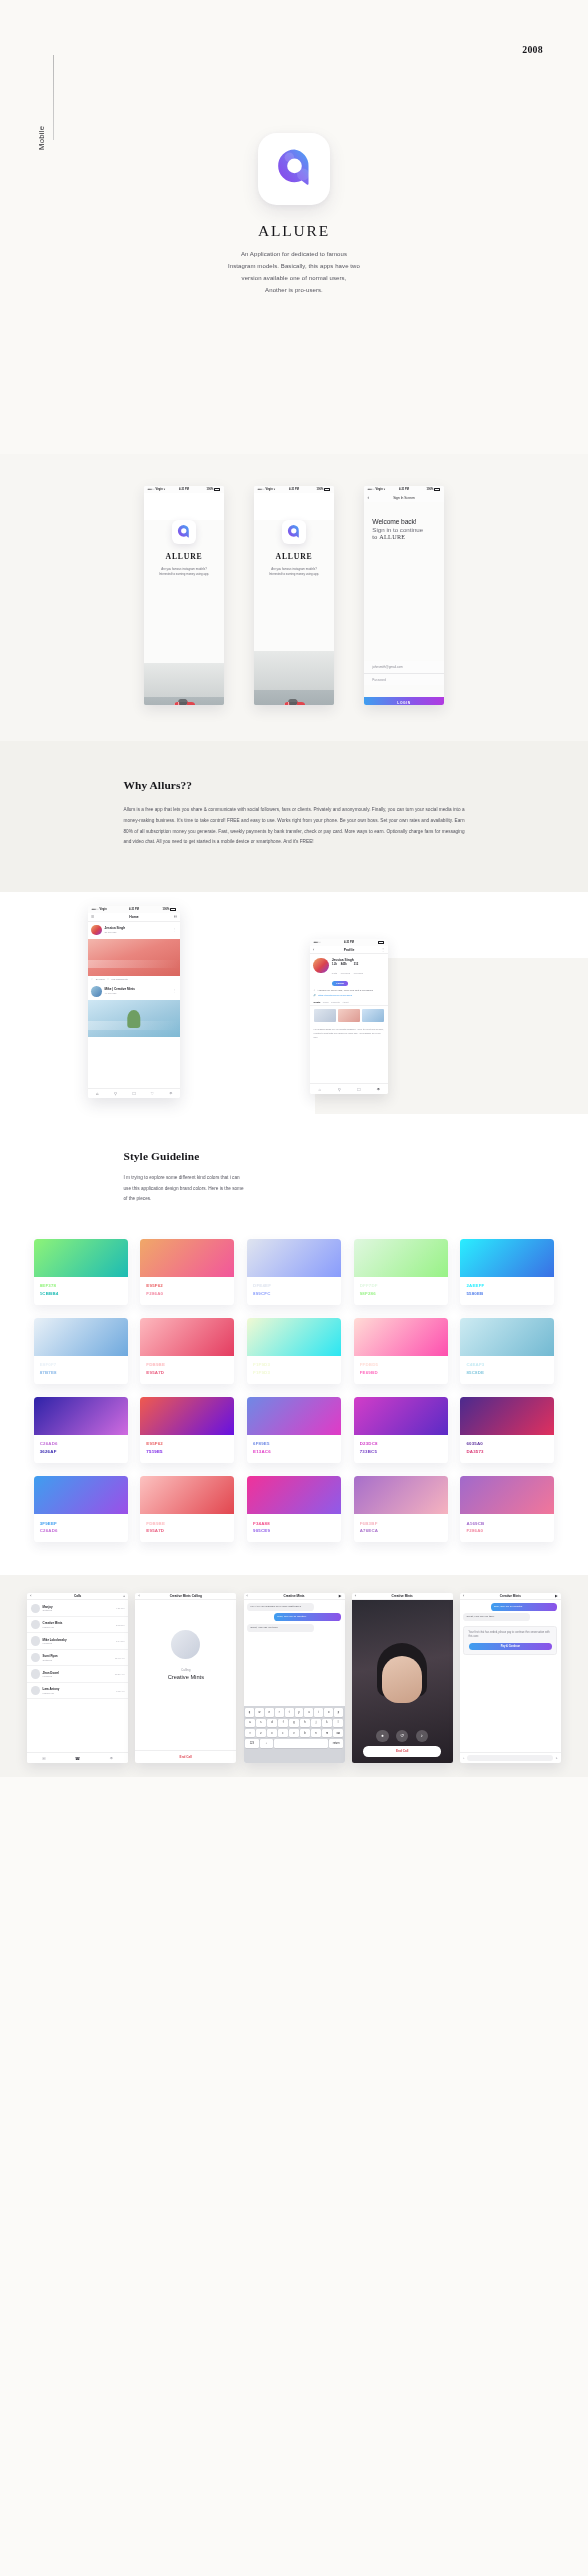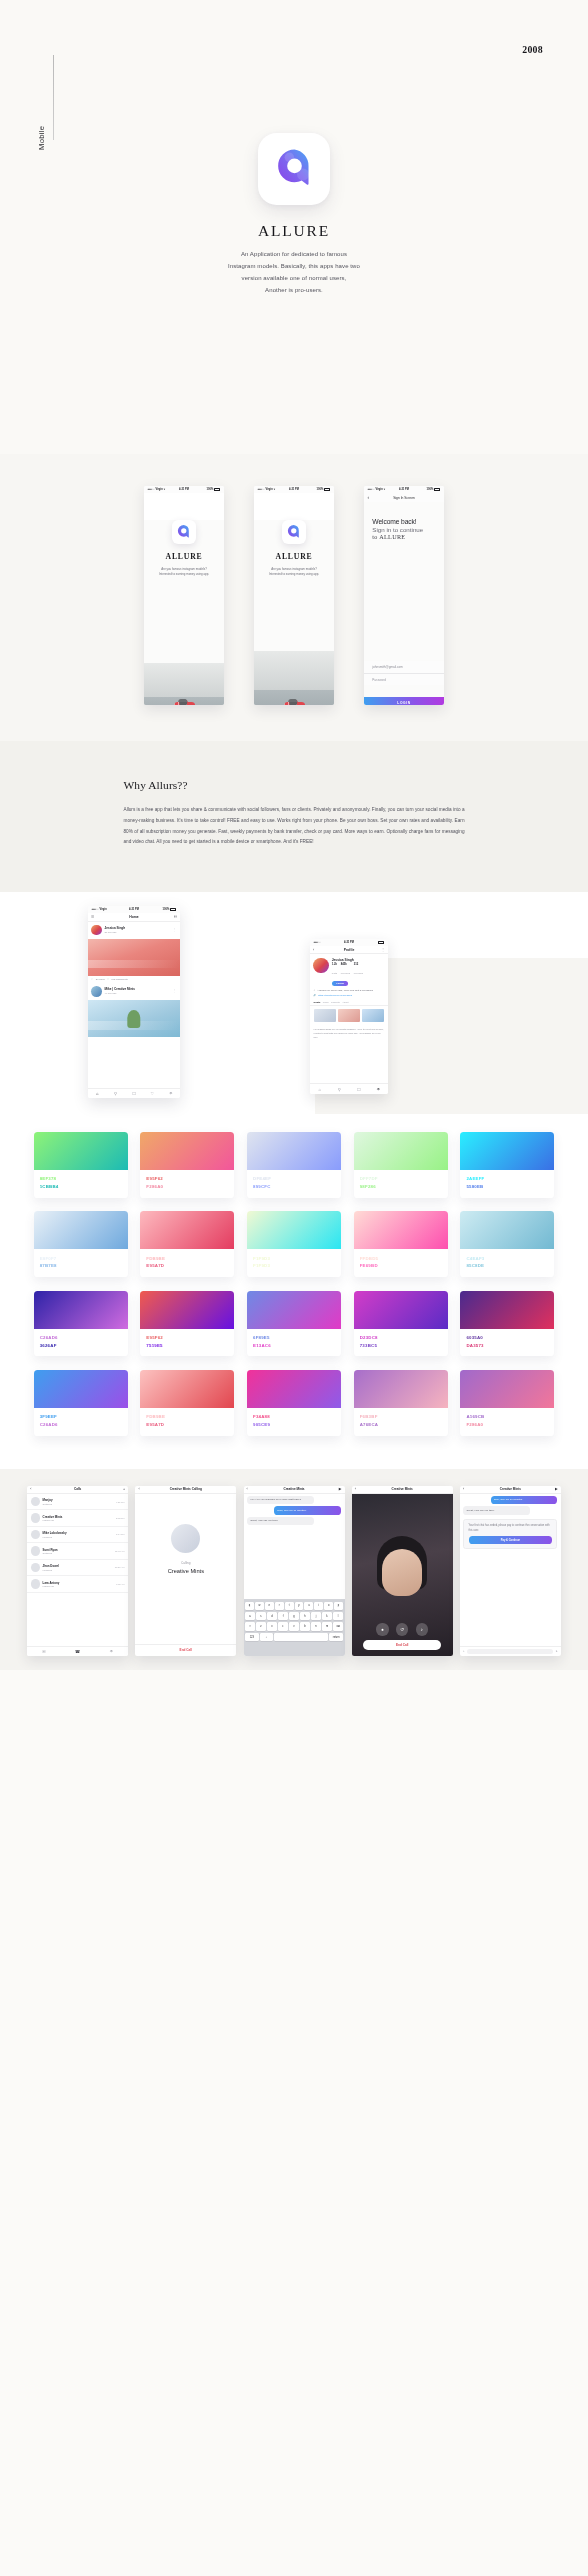--- a/index.html
+++ b/index.html
@@ -85,21 +85,21 @@
   .fld.val{ color:#8d8d96; border-top:none; }
   .login-btn{ position:absolute; left:0; right:0; bottom:11.4px; height:13.4px;
         background:linear-gradient(90deg,#3f9eef 0%,#8b53e8 62%,#b13ae0 100%);
         display:flex; align-items:center; justify-content:center;
         color:#fff; font-size:3.3px; font-weight:700; letter-spacing:0.6px; }
 
   
   .why{ background:#f2f1ed; padding:38px 0 44px; }
   .why-inner{ width:341px; margin:0 auto; }
   .h-serif{ font-family:"Liberation Serif", serif; font-size:11.4px; color:#18181c;
-            font-weight:400; letter-spacing:0.1px; }
+            font-weight:700; letter-spacing:0.1px; }
   .why-p{ margin-top:14.4px; font-size:4.7px; line-height:2.25; color:#51515b;
           text-align:justify; }
 
   
   .screens{ background:#ffffff; position:relative; height:222px; }
   .screens .band{ position:absolute; left:0; right:0; top:0; height:171px; background:#fff; }
   .screens .band2{ position:absolute; right:0; top:66px; width:273px; height:156px; background:#f6f5f2; }
   .big-phone{ position:absolute; left:88px; top:14.4px; width:92px; height:192px;
               background:#fff; border-radius:2.1px; box-shadow:0 5.2px 15.5px rgba(40,40,60,.13);
               overflow:hidden; }
@@ -521,20 +521,30 @@
       <div class="pf-note">I'm Jessica Singh live in Kolkata kingdom. I love to meet new people, excited to chat with me easier for video call. I is available for every one.</div>
       <div class="tabbar">
         <span>⌂</span>
         <span>⚲</span>
         <span>☐</span>
         <span class="on">☂</span>
       </div>
     </div>
   </section>
 
+  <section class="style-sec">
+    <div class="style-inner">
+      <h2 class="h-serif">Style Guideline</h2>
+      <div class="style-p">
+        <div>I m trying to explore some different kind colors that i can</div>
+        <div>use this application design brand colors. Here is the some</div>
+        <div>of the pieces.</div>
+      </div>
+    </div>
+  </section>
 
   <section class="swatch-wrap">
     <div class="swatch-grid" id="swatch-grid">
         <div class="sw">
           <div class="sw-top" style="background: linear-gradient(135deg, rgb(142, 243, 120), rgb(28, 187, 180));"></div>
           <div class="sw-bot">
             <div style="color: rgb(142, 243, 120);">8EF378</div>
             <div style="color: rgb(28, 187, 180);">1CBBB4</div>
           </div>
         </div>

